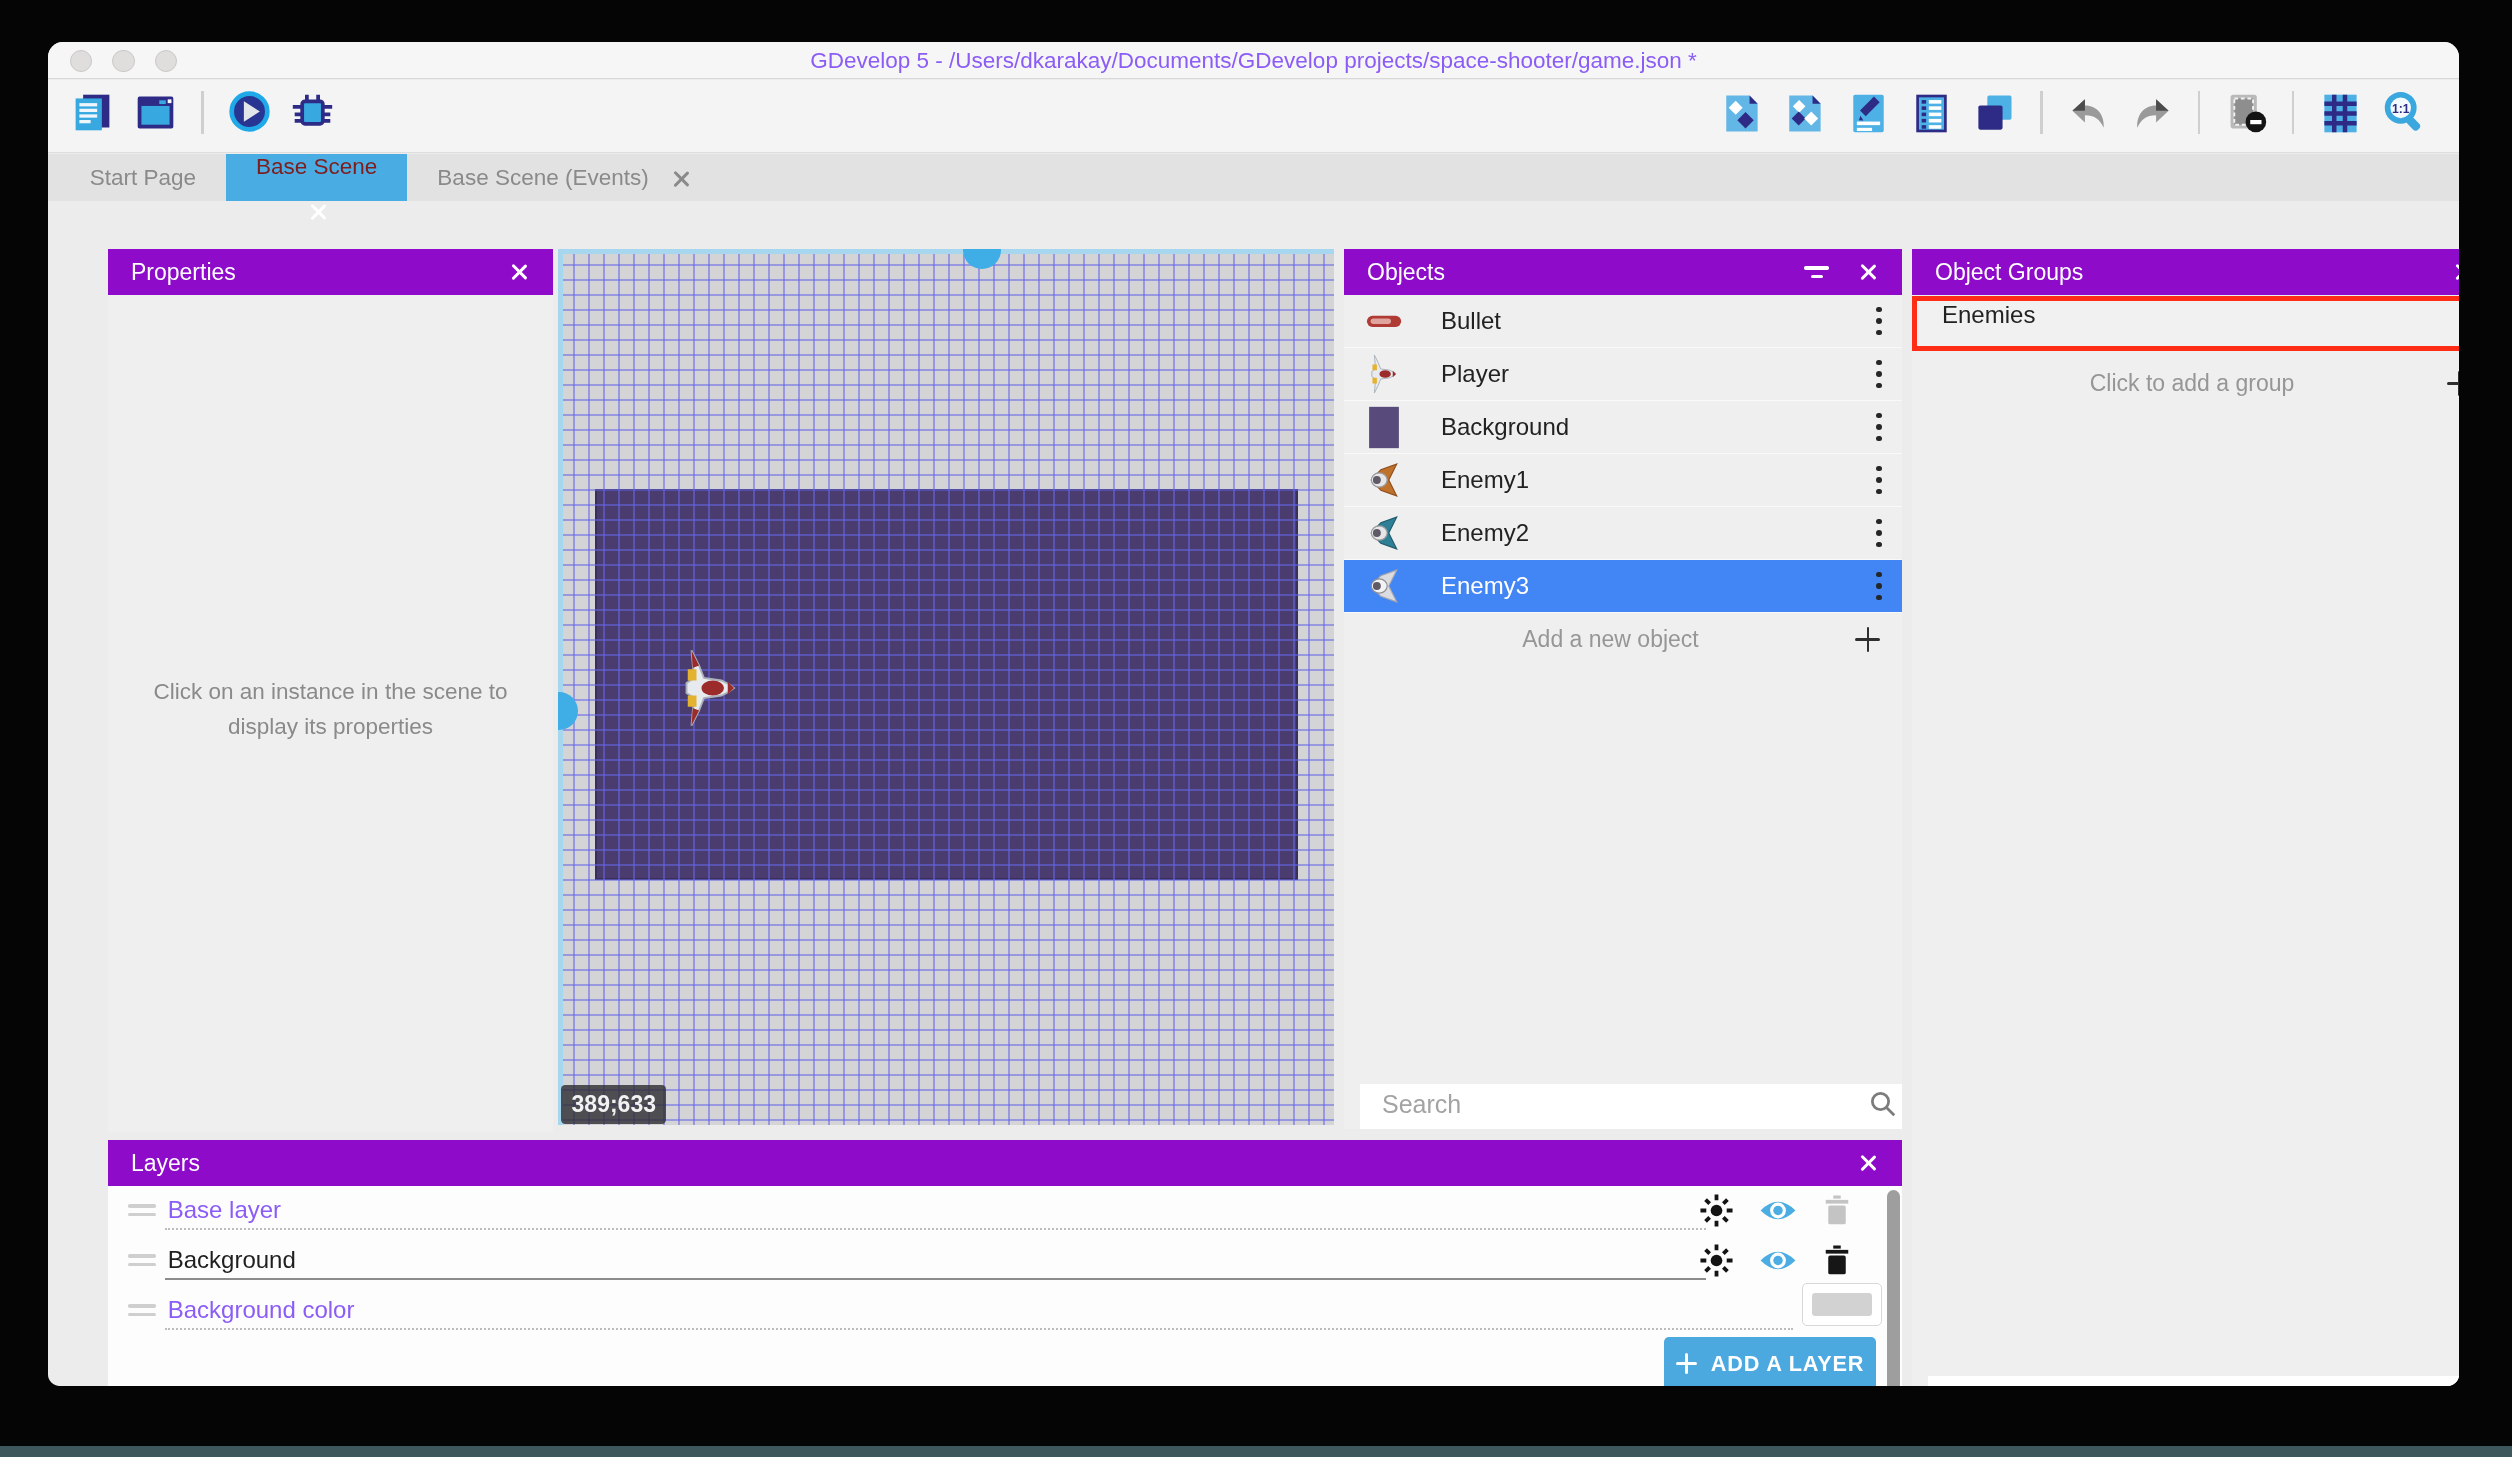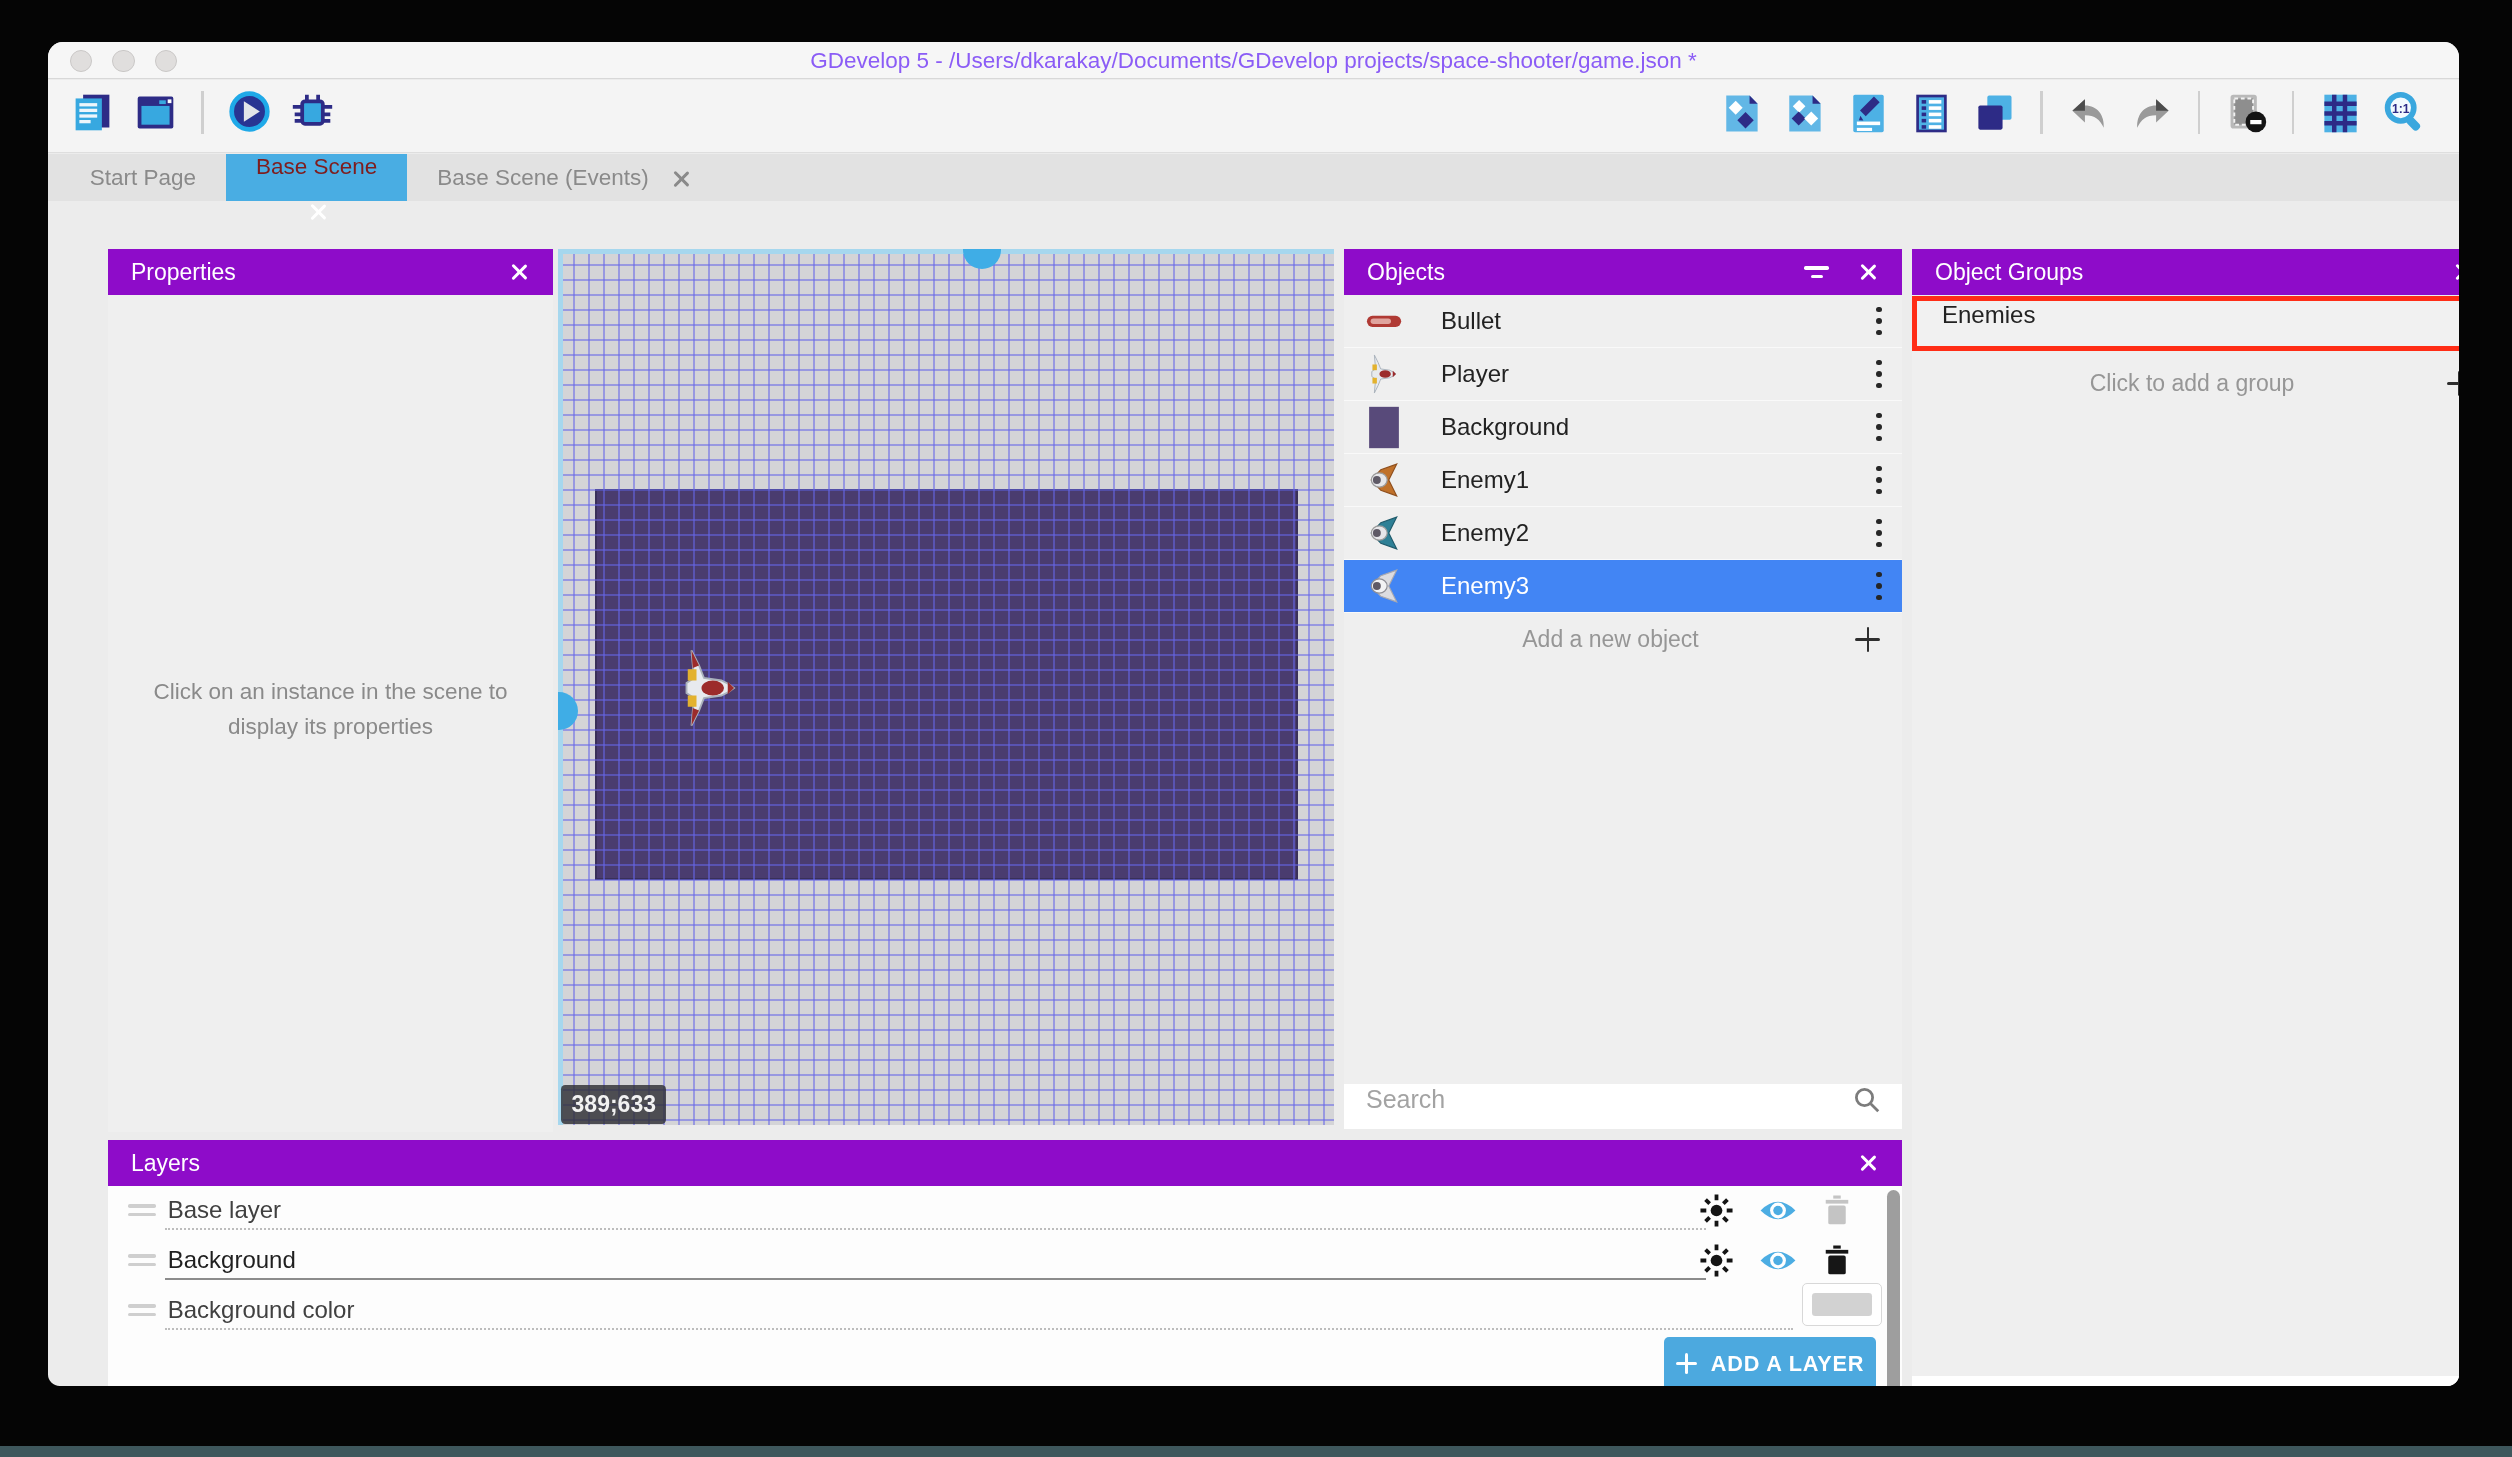--- a/index.html
+++ b/index.html
@@ -71,40 +71,40 @@
   
   .objs{left:1296px;top:207px;width:558px;height:880px;}
   .olist{position:absolute;left:0;top:46px;width:100%;}
   .orow{height:53px;display:flex;align-items:center;padding:0 20px;border-bottom:1.7px solid #f9f9f9;background:#efefef;}
   .orow .thumb{width:40px;height:47px;display:flex;align-items:center;justify-content:center;}
   .orow .olabel{flex:1;margin-left:37px;font-size:24px;color:#222;}
   .orow.selected{background:#4285f4;}
   .orow.selected .olabel{color:#fff;}
   .addrow{height:53px;display:flex;align-items:center;padding:0 21.7px;background:#efefef;}
   .addrow .addlabel{flex:1;text-align:center;font-size:23px;color:#969696;}
-  .searchbar{position:absolute;left:0;bottom:0;width:100%;height:45px;background:#fff;display:flex;align-items:flex-end;padding:14px 20px;}
+  .searchbar{position:absolute;left:16px;bottom:0;width:100%;height:45px;background:#fff;display:flex;align-items:flex-start;padding:5px 20px;}
   .searchbar input{flex:1;border:none;outline:none;background:transparent;font-size:25px;color:#444;}
   .searchbar input::placeholder{color:#a3a3a3;}
 
   
   .groups{left:1864px;top:207px;width:585px;height:1179px;}
   .grow{position:absolute;left:0;top:47px;width:100%;height:55px;background:#f1f1f1;
         display:flex;padding:0 25px;border:5.8px solid #ff2d16;}
   .grow .glabel{flex:1;font-size:24px;color:#222;}
   .gadd{position:absolute;left:0;top:107px;width:100%;height:55px;display:flex;align-items:center;padding:0 25px;}
   .gadd .addlabel{flex:1;text-align:center;font-size:23px;color:#969696;}
   .gsearch{bottom:0;border-radius:0 0 13.3px 0;height:52px;}
 
   
   .layers{left:60px;top:1098px;width:1794px;height:287px;background:#fdfdfd;}
   .lrow{position:absolute;left:0;height:40px;display:flex;align-items:center;}
   .drag{display:flex;flex-direction:column;gap:5px;margin-left:20px;width:28px;}
   .drag i{display:block;height:3.3px;background:#cfcfcf;border-radius:1.7px;}
   .lname{margin-left:11.7px;font-size:24px;color:#1f1f1f;}
-  .lname.muted{color:#404040;}
+  .lname.muted{color:#8b5cf6;}
   .lunder{position:absolute;left:57px;bottom:0;height:0;border-bottom:2.5px dotted #bdbdbd;}
   .lunder.solid{border-bottom:2.5px solid #8c8c8c;}
   .licons{position:absolute;display:flex;align-items:center;gap:25px;}
   .swatch{position:absolute;left:1694px;top:143px;width:80px;height:43px;background:#fff;border:1.7px solid #d8d8d8;border-radius:5px;
           display:flex;align-items:center;justify-content:center;}
   .swatch i{display:block;width:60px;height:23px;background:#d2d2d2;border-radius:3.3px;}
   .lscroll{position:absolute;left:1779px;top:50px;width:13.3px;height:232px;background:#9e9e9e;border-radius:6.7px;}
   .addlayer{position:absolute;left:1556px;top:197px;width:212px;height:53px;background:#4ca9df;border-radius:5px;
             color:#fff;font-size:21.7px;font-weight:600;letter-spacing:0.8px;display:flex;align-items:center;justify-content:center;gap:13.3px;}
   .addlayer .plus{color:#fff;width:21.7px;height:21.7px;}

